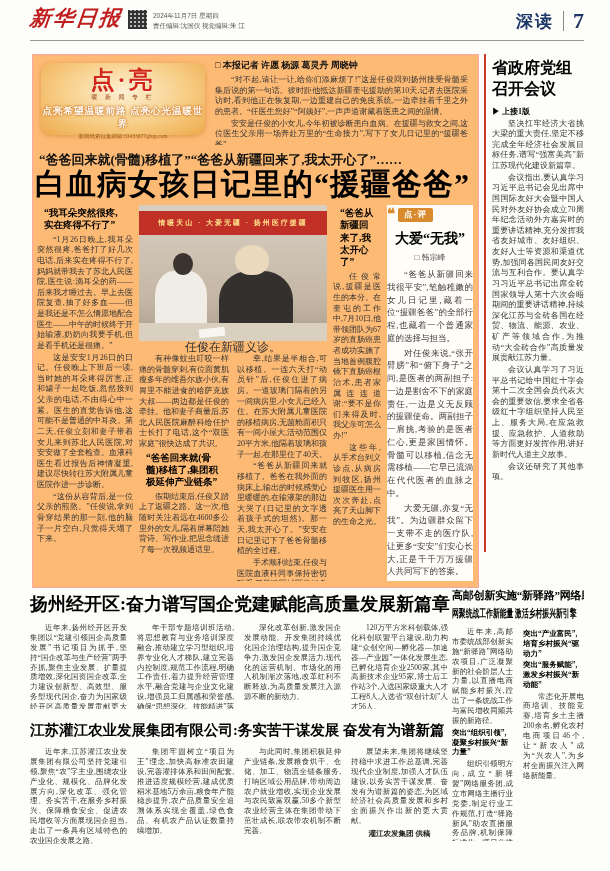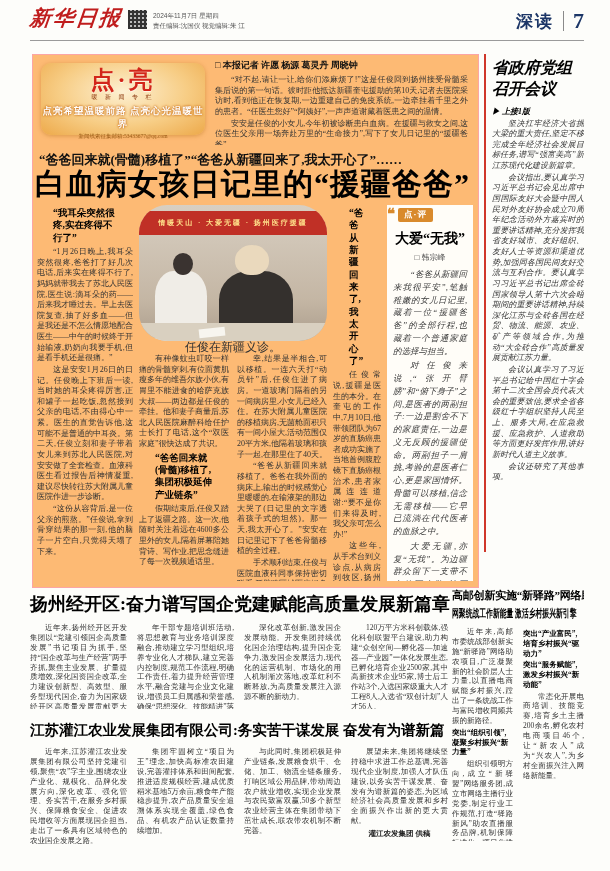--- a/index.html
+++ b/index.html
@@ -38,48 +38,48 @@
   .f-intro{position:absolute;left:182px;top:4px;width:253px;height:86px;overflow:hidden;}
   .f-byline{font-size:9px;font-weight:bold;color:#111;margin-bottom:3px;}
   .bt{font-size:8px;line-height:1.33;text-align:justify;text-indent:2em;color:#333;margin:0 0 1px;}
   .f-kicker{position:absolute;left:6px;top:96px;width:433px;font-size:13px;font-weight:bold;color:#111;}
   .f-headline{position:absolute;left:2px;top:112px;width:441px;
               font-size:30px;font-weight:bold;color:#000;letter-spacing:1px;line-height:1.1;}
   .f-content{position:absolute;left:4px;top:150px;width:437px;height:376px;display:flex;gap:6px;}
   .f-col{overflow:hidden;height:376px;}
   .c1{width:96px;} .c4{width:48px;} 
   .mid{width:188px;display:flex;flex-direction:column;}
-  .subhead{font-size:9.5px;font-weight:bold;line-height:1.3;color:#000;margin:2px 16px 3px;}
+  .subhead{font-size:9.5px;font-weight:bold;line-height:1.3;color:#000;margin:2px 7px 3px;}
   .photo{position:relative;width:188px;height:136px;overflow:hidden;
          background:linear-gradient(180deg,#d8cfc2 0%,#c4b6a4 70%,#b5a globalization;);
          background:linear-gradient(180deg,#d8cfc2 0%,#c4b6a4 70%,#b0a austerity;);
-         background:linear-gradient(180deg,#d8cfc2 0%,#c4b6a4 70%,#ab9d8c 100%);border-radius:28px;}
+         background:linear-gradient(180deg,#d8cfc2 0%,#c4b6a4 70%,#ab9d8c 100%);}
   .ph-banner{position:absolute;left:0;right:0;top:6px;height:24px;background:#c03026;
              color:#ffe08a;font-size:7px;font-weight:bold;letter-spacing:2px;
              display:flex;align-items:center;justify-content:center;white-space:nowrap;overflow:hidden;}
   .ph-head1{position:absolute;left:96px;top:40px;width:34px;height:30px;border-radius:50% 50% 45% 45%;background:#ead9bd;}
   .ph-body1{position:absolute;left:80px;top:66px;width:74px;height:72px;border-radius:40% 40% 8% 8%;background:#34302d;}
   .ph-head2{position:absolute;left:34px;top:48px;width:20px;height:22px;border-radius:50%;background:#3a3330;}
   .ph-body2{position:absolute;left:16px;top:66px;width:52px;height:72px;border-radius:35% 35% 5% 5%;background:#f0ede7;}
   .ph-table{position:absolute;left:0;right:0;bottom:0;height:18px;background:#d9d0c0;}
   .ph-paper{position:absolute;left:60px;bottom:4px;width:26px;height:9px;background:#f7f5ef;transform:rotate(-6deg);}
   .ph-caption{font-size:12px;color:#333;text-align:center;line-height:13px;height:13px;}
   .mid-cols{display:flex;gap:8px;flex:1;overflow:hidden;}
   .mid-col{width:90px;overflow:hidden;}
   .comment{width:86px;background:#fffdf8;overflow:hidden;}
   .cm-tabrow{display:flex;align-items:center;gap:3px;margin-top:2px;}
   .cm-quote{font-size:15px;color:#d98a2c;line-height:1;font-weight:bold;}
   .cm-tab{background:#d98a2c;color:#fff;font-size:8.5px;font-weight:bold;padding:1px 6px;border-radius:2px;letter-spacing:1px;}
   .cm-title{font-size:14px;font-weight:bold;text-align:center;margin-top:8px;color:#000;}
   .cm-author{font-size:8px;text-align:center;color:#444;margin:4px 0 5px;}
-  .cm-p{font-size:8.5px;font-style:italic;line-height:1.5;text-align:justify;text-indent:2em;color:#3a3a3a;margin:0 6px 2px;}
+  .cm-p{font-size:8.5px;line-height:1.5;text-align:justify;text-indent:2em;color:#3a3a3a;margin:0 0 2px;}
 
   
   .red-divider{left:484px;top:54px;width:2px;height:498px;background:#cf372a;}
-  .sidebar{left:492px;top:58px;width:92px;height:498px;overflow:hidden;font-style:italic;}
+  .sidebar{left:492px;top:58px;width:92px;height:498px;overflow:hidden;}
   .sb-title{font-size:16px;font-weight:bold;line-height:1.3;color:#000;margin-bottom:6px;}
   .sb-cont{font-size:8px;font-weight:bold;color:#000;margin-bottom:2px;}
 
   
   .botleft{left:30px;top:592px;width:419px;}
   .a1-headline{font-size:18px;font-weight:bold;color:#000;white-space:nowrap;letter-spacing:0px;}
   .colrow{display:flex;gap:10px;margin-top:7px;}
   .colrow .col{width:97px;overflow:hidden;}
   .h86{height:86px;} .h104{height:104px;}
   .a-byline{font-size:7.5px;font-weight:bold;text-align:center;margin-top:3px;}

